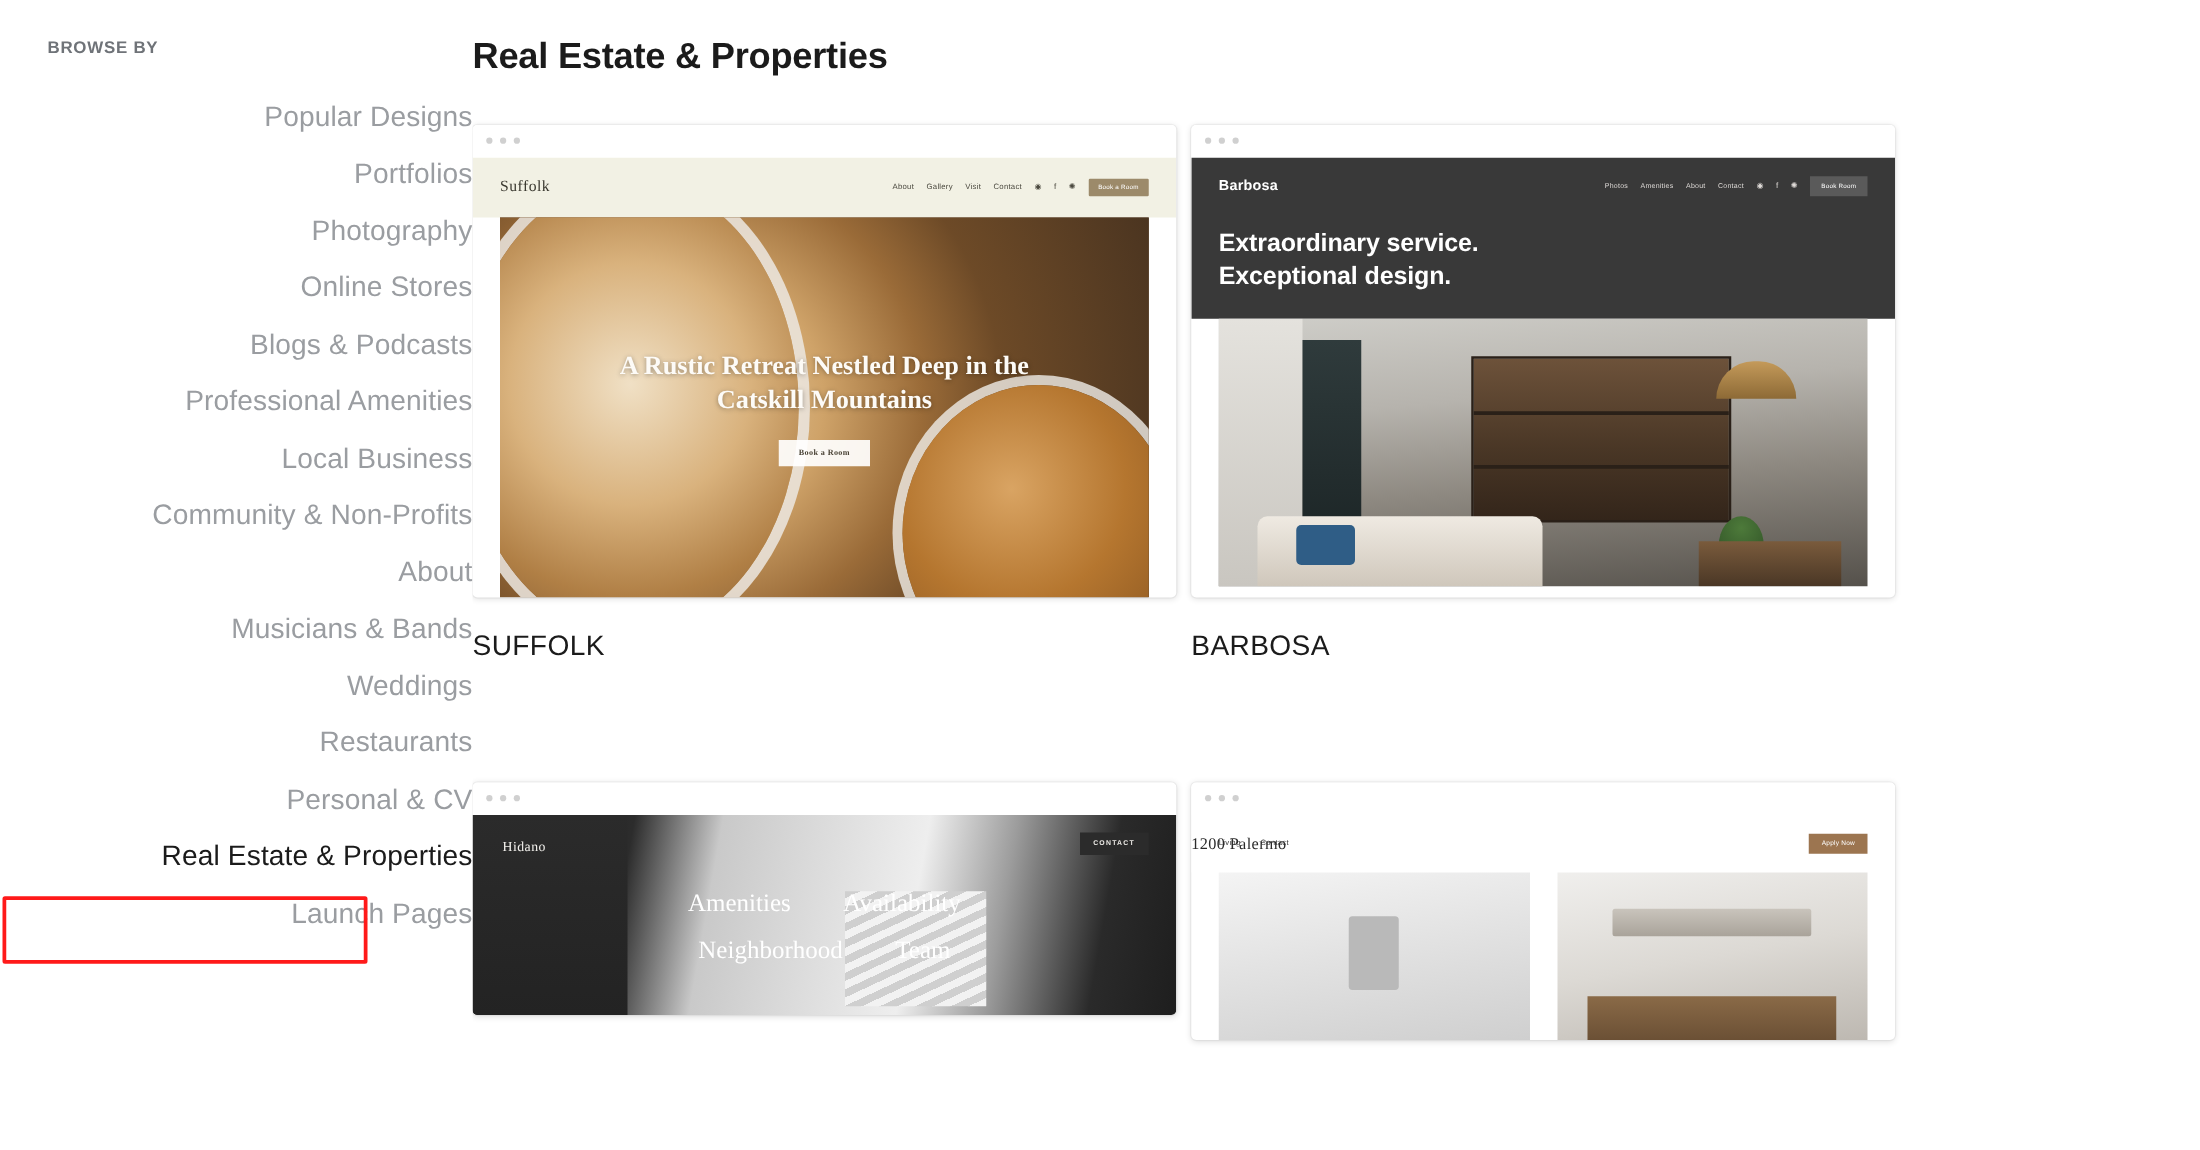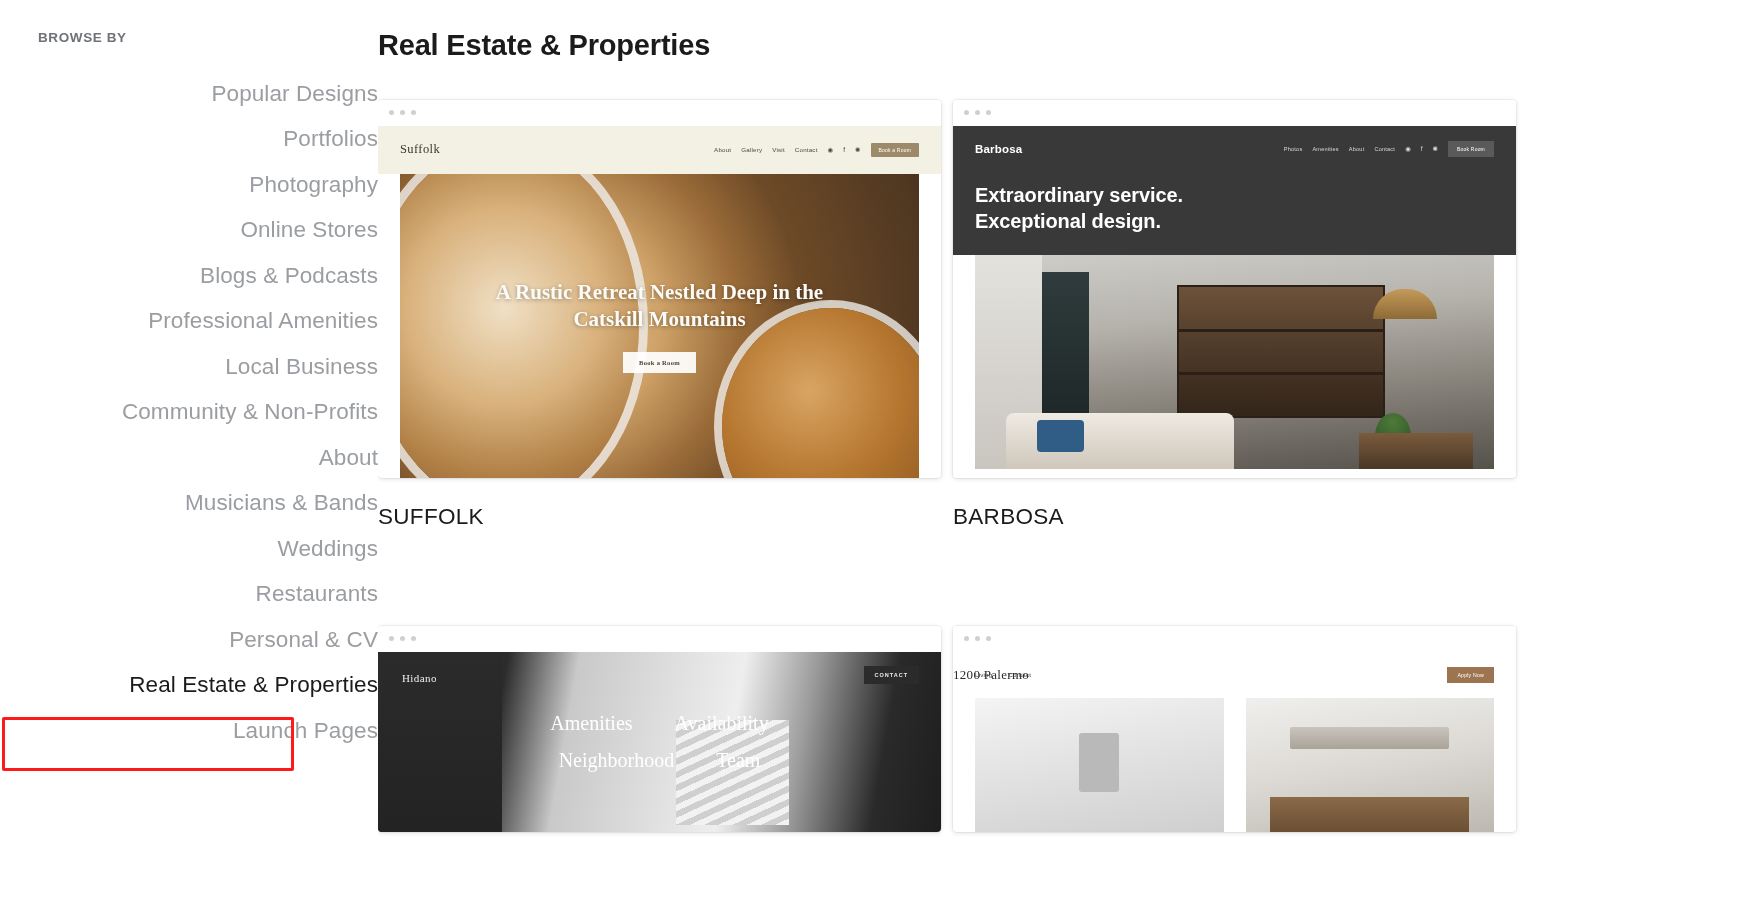--- a/index.html
+++ b/index.html
@@ -281,21 +281,21 @@
     border-radius: 50% 50% 6px 6px;
   }
   .barbosa-photo .table {
     position: absolute; right: 4%; bottom: 0; width: 22%; height: 17%;
     background: linear-gradient(180deg,#7a5b3c,#4a3726);
   }
 
   
   .hidano-frame {
     position: relative;
-    height: 180px;
+    height: 160px;
     overflow: hidden;
     background: linear-gradient(100deg,#262626 0%, #2c2c2c 22%, #c9c9c9 34%, #eeeeee 62%, #9c9c9c 74%, #2a2a2a 88%, #1e1e1e 100%);
     text-decoration: underline;
   }
   .hidano-dark {
     position: absolute; left: 0; top: 0; width: 22%; height: 100%;
     background: linear-gradient(180deg,#2b2b2b,#232323);
   }
   .hidano-stairs {
     position: absolute; right: 27%; top: 38%; width: 20%; height: 58%;

